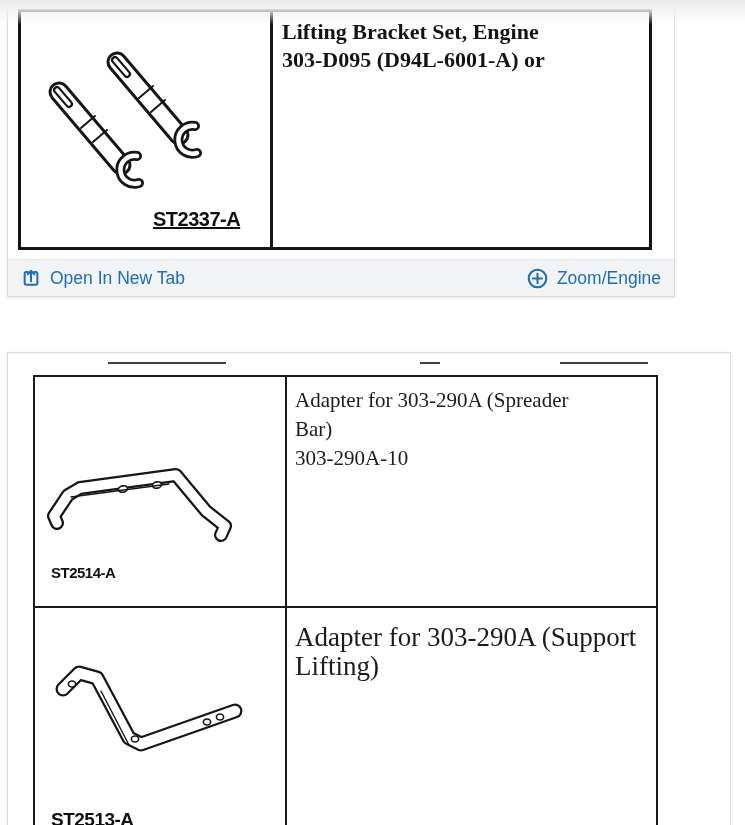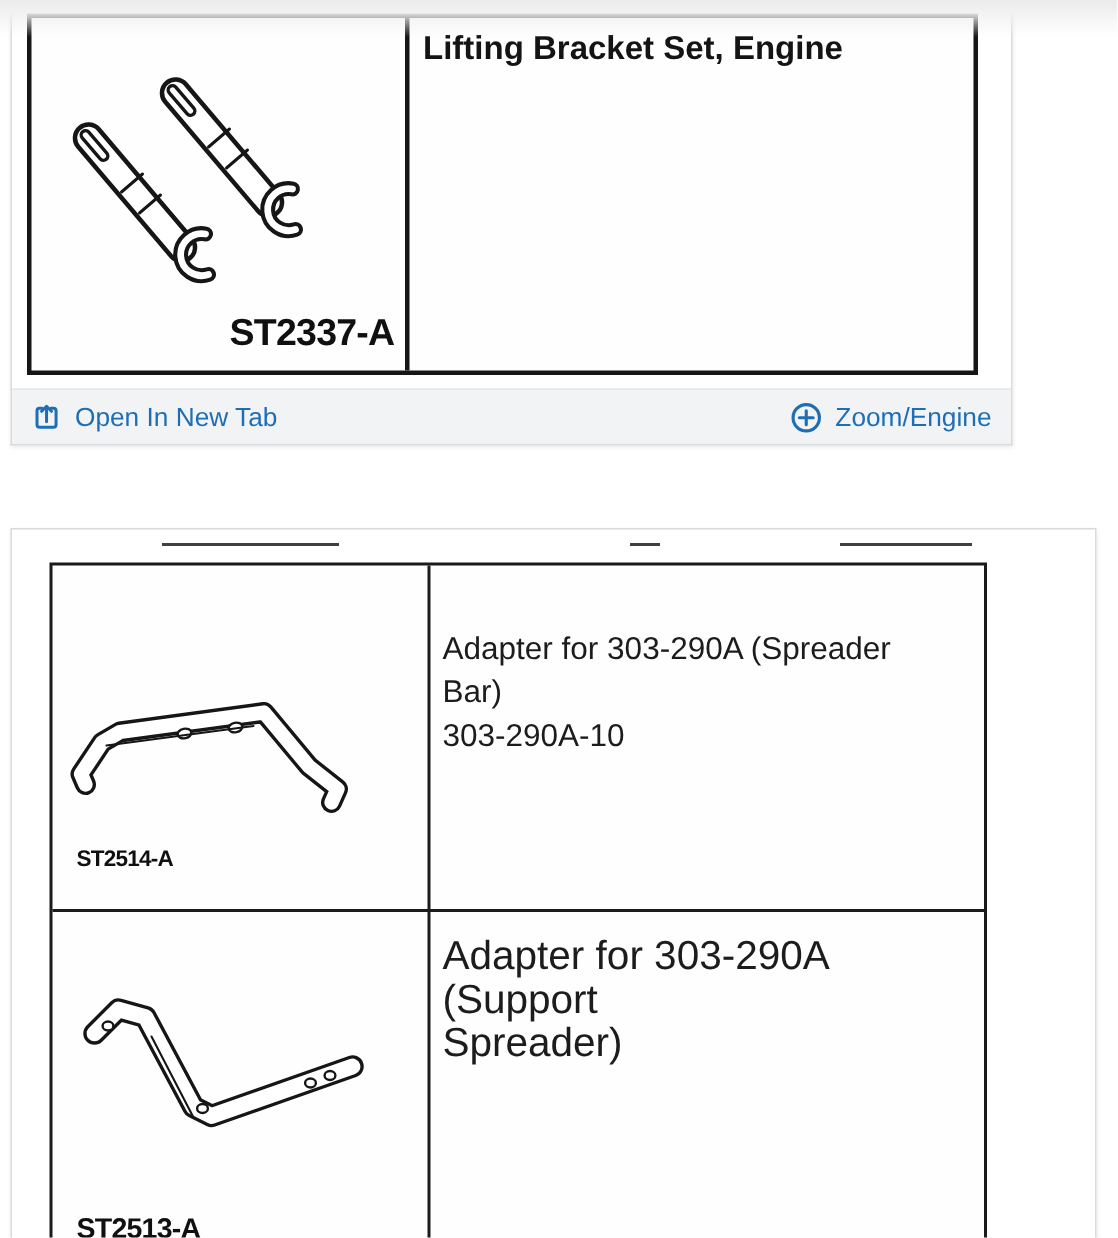--- a/index.html
+++ b/index.html
@@ -23,30 +23,30 @@
   .card2{left:7px;top:352px;width:722px;height:600px;}
 
   
   .scan{position:absolute;background:#fffefe;}
   .scan1{left:10px;top:17px;width:628px;height:235px;border:3px solid #161616;}
   .scan2{left:25px;top:22px;width:621px;height:690px;border:2px solid #1b1b1b;}
   .vdiv1{position:absolute;left:249px;top:0;bottom:0;width:3px;background:#161616;}
   .vdiv2{position:absolute;left:250px;top:0;bottom:0;width:2px;background:#1b1b1b;}
   .hdiv2{position:absolute;left:0;right:0;top:229px;height:2px;background:#1b1b1b;}
 
-  .desc{position:absolute;color:#141414;font-family:Liberation Sans, sans-serif;}
+  .desc{position:absolute;color:#141414;font-family:Liberation Serif, serif;}
   .desc1{left:261px;top:6px;font-size:22px;line-height:28px;font-weight:700;width:355px;}
-  .descA{left:260px;top:9px;font-size:21px;line-height:29px;font-weight:400;width:350px;color:#1c1c1c;margin-top:32px;}
+  .descA{left:260px;top:9px;font-size:21px;line-height:29px;font-weight:400;width:350px;color:#1c1c1c;}
   .descB{left:260px;top:246px;font-size:27px;line-height:29px;font-weight:400;width:350px;color:#1c1c1c;}
 
   .fig-label{
     position:absolute;color:#101010;font-weight:700;
     font-family:"Liberation Sans",sans-serif;letter-spacing:-.5px;
   }
-  .label1{left:132px;top:196px;font-size:25px;}
+  .label1{left:132px;top:196px;font-size:20px;text-decoration:underline;}
   .label2{left:16px;top:187px;font-size:15px;}
   .label3{left:16px;top:432px;font-size:19px;}
 
   .illus{position:absolute;}
   .illus1{left:6px;top:38px;}
   .illus2{left:6px;top:48px;}
   .illus3{left:4px;top:266px;}
 
   
   .dash{position:absolute;height:2px;background:#1f1f1f;opacity:.85;}
@@ -92,20 +92,21 @@
         <line x1="66" y1="92" x2="80" y2="80" stroke="#161616" stroke-width="2"></line>
         <path d="M110 106 a14 14 0 1 0 2 27" stroke="#161616" stroke-width="10"></path>
         <path d="M110 106 a14 14 0 1 0 2 27" stroke="#ffffff" stroke-width="4.5"></path>
       </g>
     </svg>
 
     <div class="fig-label label1">ST2337-A</div>
 
     <div class="desc desc1">
       <div>Lifting Bracket Set, Engine</div>
+      <div>303-D095 (D94L-6001-A) or</div>
     </div>
   </div>
 
   <div class="toolbar">
     <a class="tlink">
       <svg width="21" height="21" viewBox="0 0 20 20">
         <g fill="none" stroke="#1e6eb5" stroke-width="1.9" stroke-linecap="round" stroke-linejoin="round">
           <path d="M6.6 3.9 H5.1 A1.6 1.6 0 0 0 3.5 5.5 V14.4 A1.6 1.6 0 0 0 5.1 16 H14 A1.6 1.6 0 0 0 15.6 14.4 V5.5 A1.6 1.6 0 0 0 14 3.9 H12.5"></path>
           <path d="M9.55 12.6 V3 M6.4 5.9 L9.55 2.7 L12.7 5.9"></path>
         </g>
@@ -157,18 +158,18 @@
         <ellipse cx="33" cy="41" rx="3.6" ry="3" stroke="#161616" stroke-width="1.6" fill="#ffffff"></ellipse>
         <ellipse cx="96" cy="96" rx="3.6" ry="3" stroke="#161616" stroke-width="1.6" fill="#ffffff"></ellipse>
         <ellipse cx="168" cy="79" rx="3.6" ry="3" stroke="#161616" stroke-width="1.6" fill="#ffffff"></ellipse>
         <ellipse cx="181" cy="74" rx="3.6" ry="3" stroke="#161616" stroke-width="1.6" fill="#ffffff"></ellipse>
         <path d="M62 48 L90 102" stroke="#161616" stroke-width="1.4"></path>
       </g>
     </svg>
     <div class="fig-label label3">ST2513-A</div>
     <div class="desc descB">
       <div>Adapter for 303-290A (Support</div>
-      <div>Spreader)</div>
+      <div>Lifting)</div>
     </div>
   </div>
 </div>
 
 <div class="top-shade"></div>
 
 </body></html>

